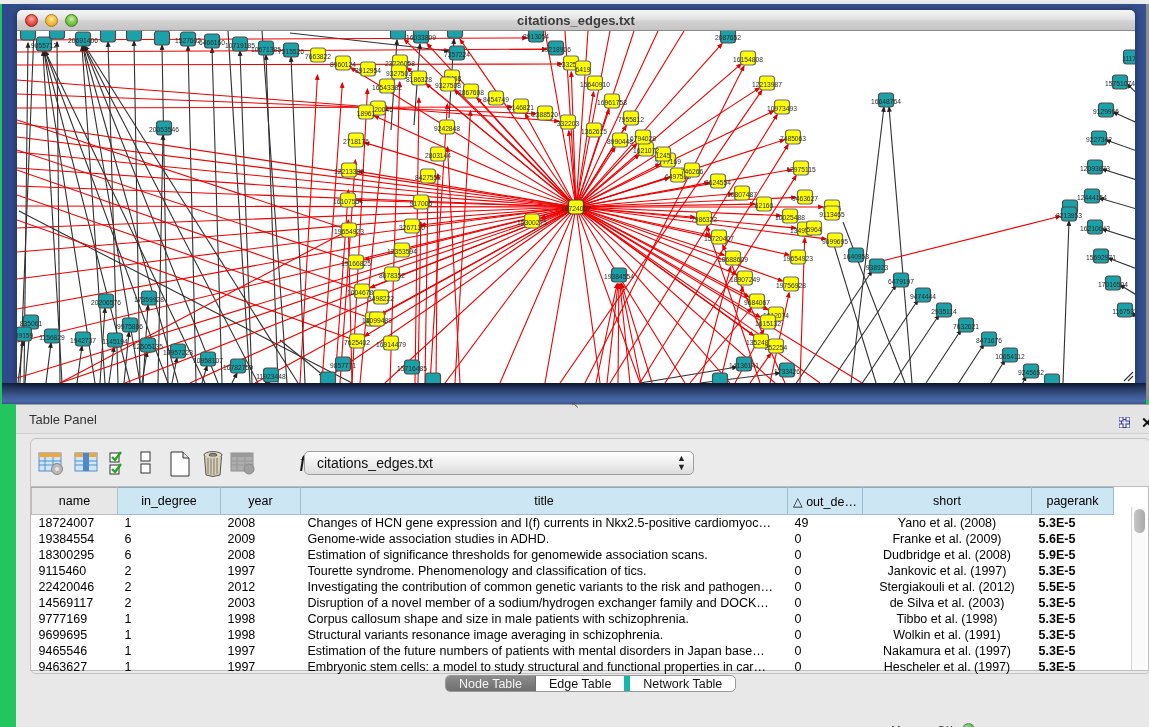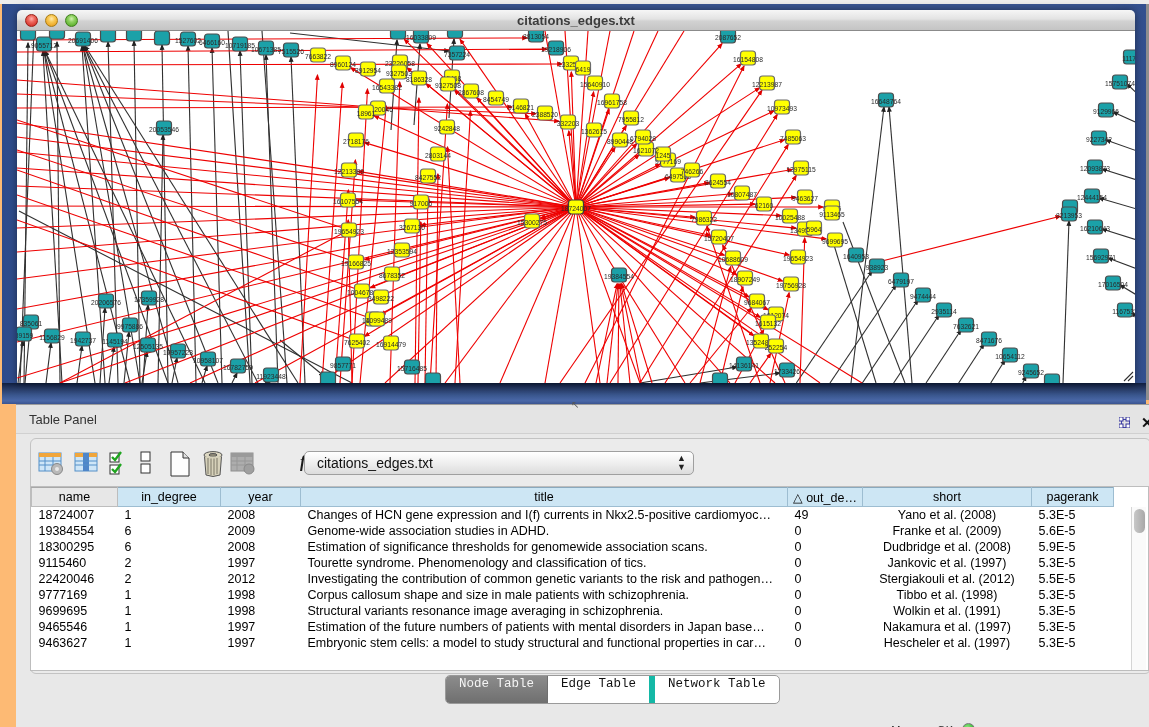--- a/index.html
+++ b/index.html
@@ -1,16 +1,16 @@
 <!DOCTYPE html>
 <html><head><meta charset="utf-8">
 <style>
 * { margin:0; padding:0; box-sizing:border-box; }
 html,body { width:1149px; height:727px; overflow:hidden; font-family:"Liberation Sans",sans-serif; -webkit-font-smoothing:antialiased; }
-#page { position:relative; width:1149px; height:727px; background:#fdba74; }
+#page { position:relative; width:1149px; height:727px; background:#22c55e; }
 
 
 #topstrip { position:absolute; left:0; top:0; width:1149px; height:4px; background:#ededed; }
 #desk { position:absolute; left:2px; top:4px; width:1144px; height:400px; background:linear-gradient(90deg,#2c4a8c 0%,#3a5795 3%,#3a5795 97%,#33508f 100%); }
 #deskbot { position:absolute; left:2px; top:383px; width:1144px; height:21px; background:linear-gradient(#101f40 0%,#22345c 20%,#3b5890 60%,#4a68a8 85%,#3a5490 100%); }
 #rightstrip { position:absolute; right:0; top:4px; width:3px; height:396px; background:#8e8e8e; }
 #gwin { position:absolute; left:17px; top:10px; width:1118px; height:373px; border-radius:5px 5px 0 0; box-shadow:0 0 8px rgba(0,0,0,.5); }
 #titlebar { position:absolute; left:0; top:0; width:1118px; height:21px; border-radius:5px 5px 0 0; background:linear-gradient(#f6f6f6 0%,#e3e3e3 45%,#d2d2d2 55%,#c4c4c4 100%); border-bottom:1px solid #8b8b8b; }
 #title { position:absolute; left:0; right:0; top:3px; text-align:center; font-size:13px; font-weight:bold; color:#3c3c3c; }
 .tl { position:absolute; top:4px; width:13px; height:13px; border-radius:50%; }
@@ -24,27 +24,27 @@
 #tp-head { position:absolute; left:0; top:0; width:1149px; height:29px; background:#e4e4e4; border-bottom:1px solid #d0d0d0; }
 #tp-title { position:absolute; left:13px; top:7px; font-size:13px; color:#333; }
 #tp-float { position:absolute; left:1103px; top:12px; width:11px; height:11px; }
 #tp-x { position:absolute; left:1125px; top:9px; font-size:15px; font-weight:bold; color:#111; }
 #tp-box { position:absolute; left:14px; top:33px; width:1121px; height:236px; background:#ebebeb; border:1px solid #c3c3c3; border-radius:6px; }
 .tbicon { position:absolute; top:45px; }
 #combo { position:absolute; left:288px; top:46px; width:390px; height:24px; background:linear-gradient(#ffffff,#efefef 50%,#dcdcdc); border:1px solid #9f9f9f; border-radius:5px; font-size:14px; color:#111; line-height:22px; padding-left:12px; }
 #combo .arrows { position:absolute; right:7px; top:2px; font-size:9px; color:#222; line-height:9px; text-align:center; }
 #tablewrap { position:absolute; left:14px; top:81px; width:1119px; height:185px; background:#fff; border:1px solid #bdbdbd; }
 table { border-collapse:collapse; table-layout:fixed; width:1082px; font-size:12.5px; }
-th { background:#cde6f4; border:1px solid #9dbdd1; border-top:1px solid #8aa9bd; font-weight:normal; font-size:12.5px; color:#000; height:19px; padding:0; }
+th { background:#cde6f4; border:1px solid #9dbdd1; border-top:1px solid #8aa9bd; font-weight:normal; font-size:12.5px; color:#000; height:27px; padding:0; }
 td { height:16px; padding:0 0 0 7px; color:#000; white-space:nowrap; overflow:hidden; }
 .c-name { width:86px; } .c-ind { width:103px; } .c-year { width:80px; }
-.c-title { width:487px; } .c-out { width:75px; } .c-short { width:169px; text-align:center; padding:0; } .c-pr { width:82px; }
+.c-title { width:487px; } .c-out { width:75px; } .c-short { width:169px; text-align:center; padding:0; } .c-pr { width:82px;font-weight:bold; }
 #vscroll { position:absolute; right:2px; top:20px; width:15px; height:163px; background:#fafafa; border-left:1px solid #d5d5d5; }
 #vthumb { position:absolute; left:2px; top:2px; width:11px; height:24px; background:linear-gradient(90deg,#c8c8c8,#a8a8a8); border-radius:6px; }
-#tabs { position:absolute; left:429px; top:270px; height:29px; display:flex; border:1px solid #9a9a9a; border-radius:5px; overflow:hidden; background:#fff;font-family:Liberation Mono, monospace; }
+#tabs { position:absolute; left:429px; top:270px; height:17px; display:flex; border:1px solid #9a9a9a; border-radius:5px; overflow:hidden; background:#fff; }
 .tab { font-size:12.5px; padding:1px 13px 0 13px; color:#111; border-right:6px solid #14b8a6; }
 .tab.sel { background:linear-gradient(#8c8c8c,#6f6f6f); color:#f4f4f4; border-right:1px solid #6f6f6f; }
 #statusbar { position:absolute; left:0; top:714px; width:961px; height:27px;margin-left:32px; }
 #mem { position:absolute; right:40px; top:10px; font-size:11px; color:#222; }
 #memdot { position:absolute; right:18px; top:9px; width:13px; height:13px; border-radius:50%; background:radial-gradient(circle at 40% 30%,#8ee67a,#2db331 70%,#1f8f24); border:1px solid #777; }
 #splitcur { position:absolute; left:571px; top:399px; font-size:10px; color:#555; }
 </style></head>
 <body>
 <div id="page">
 <div id="topstrip"></div>
@@ -658,20 +658,29 @@
 <tr>
 <td class="c-name">22420046</td>
               <td class="c-ind">2</td>
               <td class="c-year">2012</td>
 <td class="c-title">Investigating the contribution of common genetic variants to the risk and pathogen…</td>
               <td class="c-out">0</td>
               <td class="c-short">Stergiakouli et al. (2012)</td>
               <td class="c-pr">5.5E-5</td>
             </tr>
 <tr>
+<td class="c-name">14569117</td>
+              <td class="c-ind">2</td>
+              <td class="c-year">2003</td>
+<td class="c-title">Disruption of a novel member of a sodium/hydrogen exchanger family and DOCK…</td>
+              <td class="c-out">0</td>
+              <td class="c-short">de Silva et al. (2003)</td>
+              <td class="c-pr">5.3E-5</td>
+            </tr>
+<tr>
 <td class="c-name">9777169</td>
               <td class="c-ind">1</td>
               <td class="c-year">1998</td>
 <td class="c-title">Corpus callosum shape and size in male patients with schizophrenia.</td>
               <td class="c-out">0</td>
               <td class="c-short">Tibbo et al. (1998)</td>
               <td class="c-pr">5.3E-5</td>
             </tr>
 <tr>
 <td class="c-name">9699695</td>

